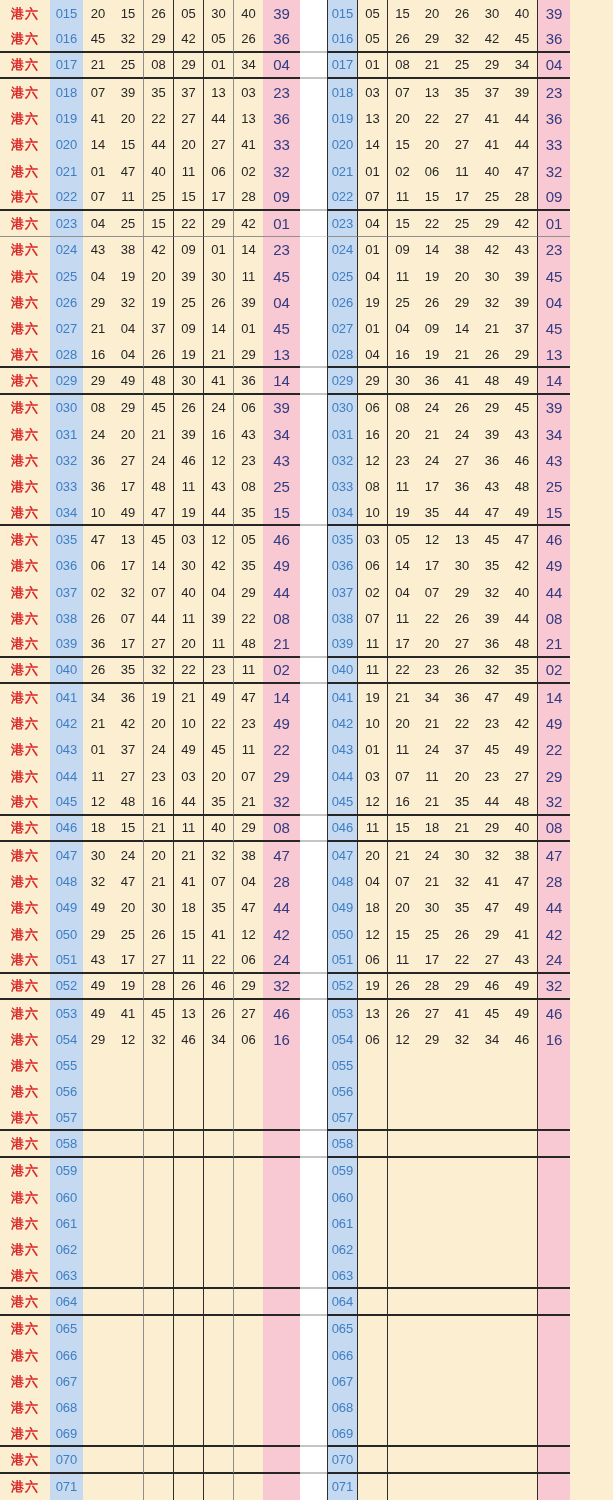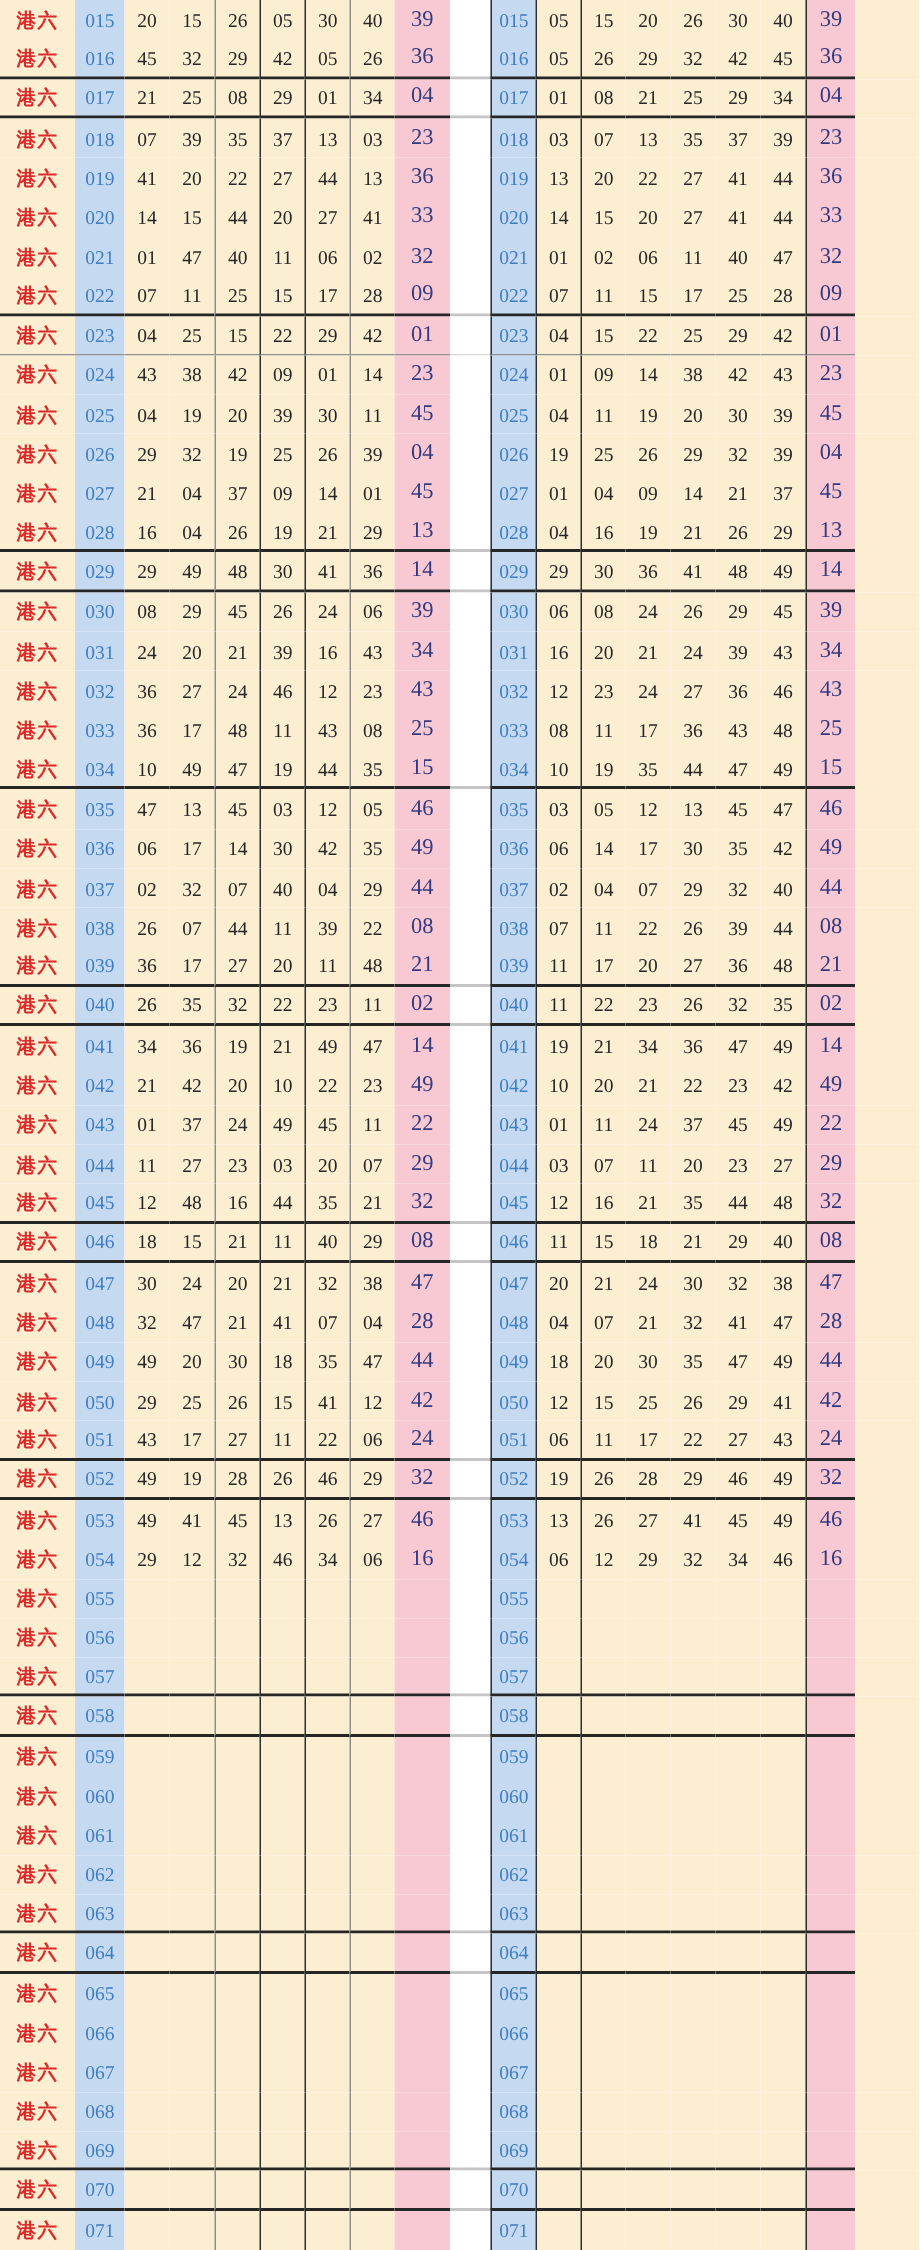--- a/index.html
+++ b/index.html
@@ -1,18 +1,18 @@
 <!DOCTYPE html>
 <html><head>
 <meta charset="utf-8">
 <style>
   html,body{margin:0;padding:0;background:#fff;}
   #stage{
     width:613px;height:1500px;overflow:hidden;
-    font-family:Liberation Serif, serif;
+    font-family:Liberation Sans, sans-serif;
     background:#ffffff;
   }
   .row{
     display:grid;
     grid-template-columns:50px 33px 30px 30px 30px 30px 30px 30px 37px 27px 30px 30px 30px 30px 30px 30px 30px 33px 43px;
     height:26.3157px;
   }
   .c{
     display:flex;align-items:center;justify-content:center;
     box-sizing:border-box;overflow:hidden;

